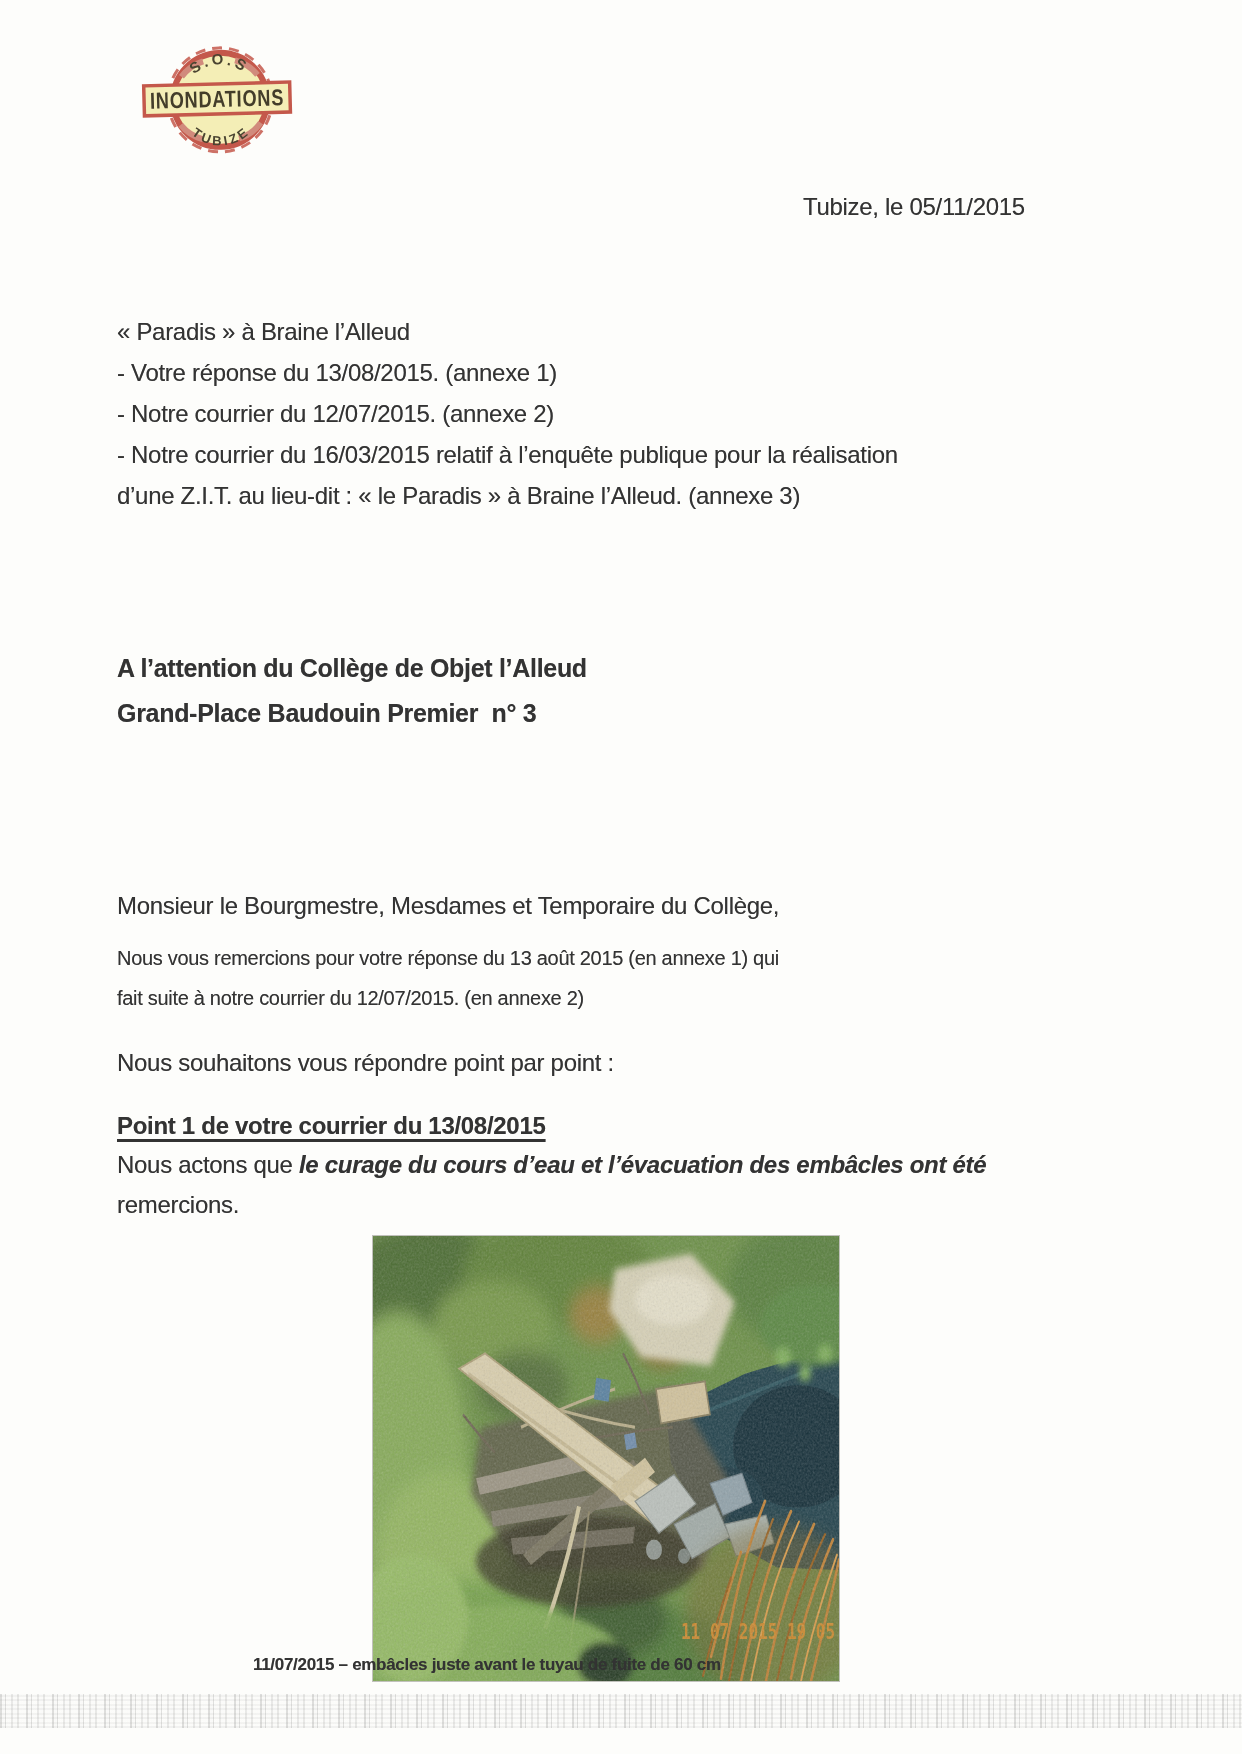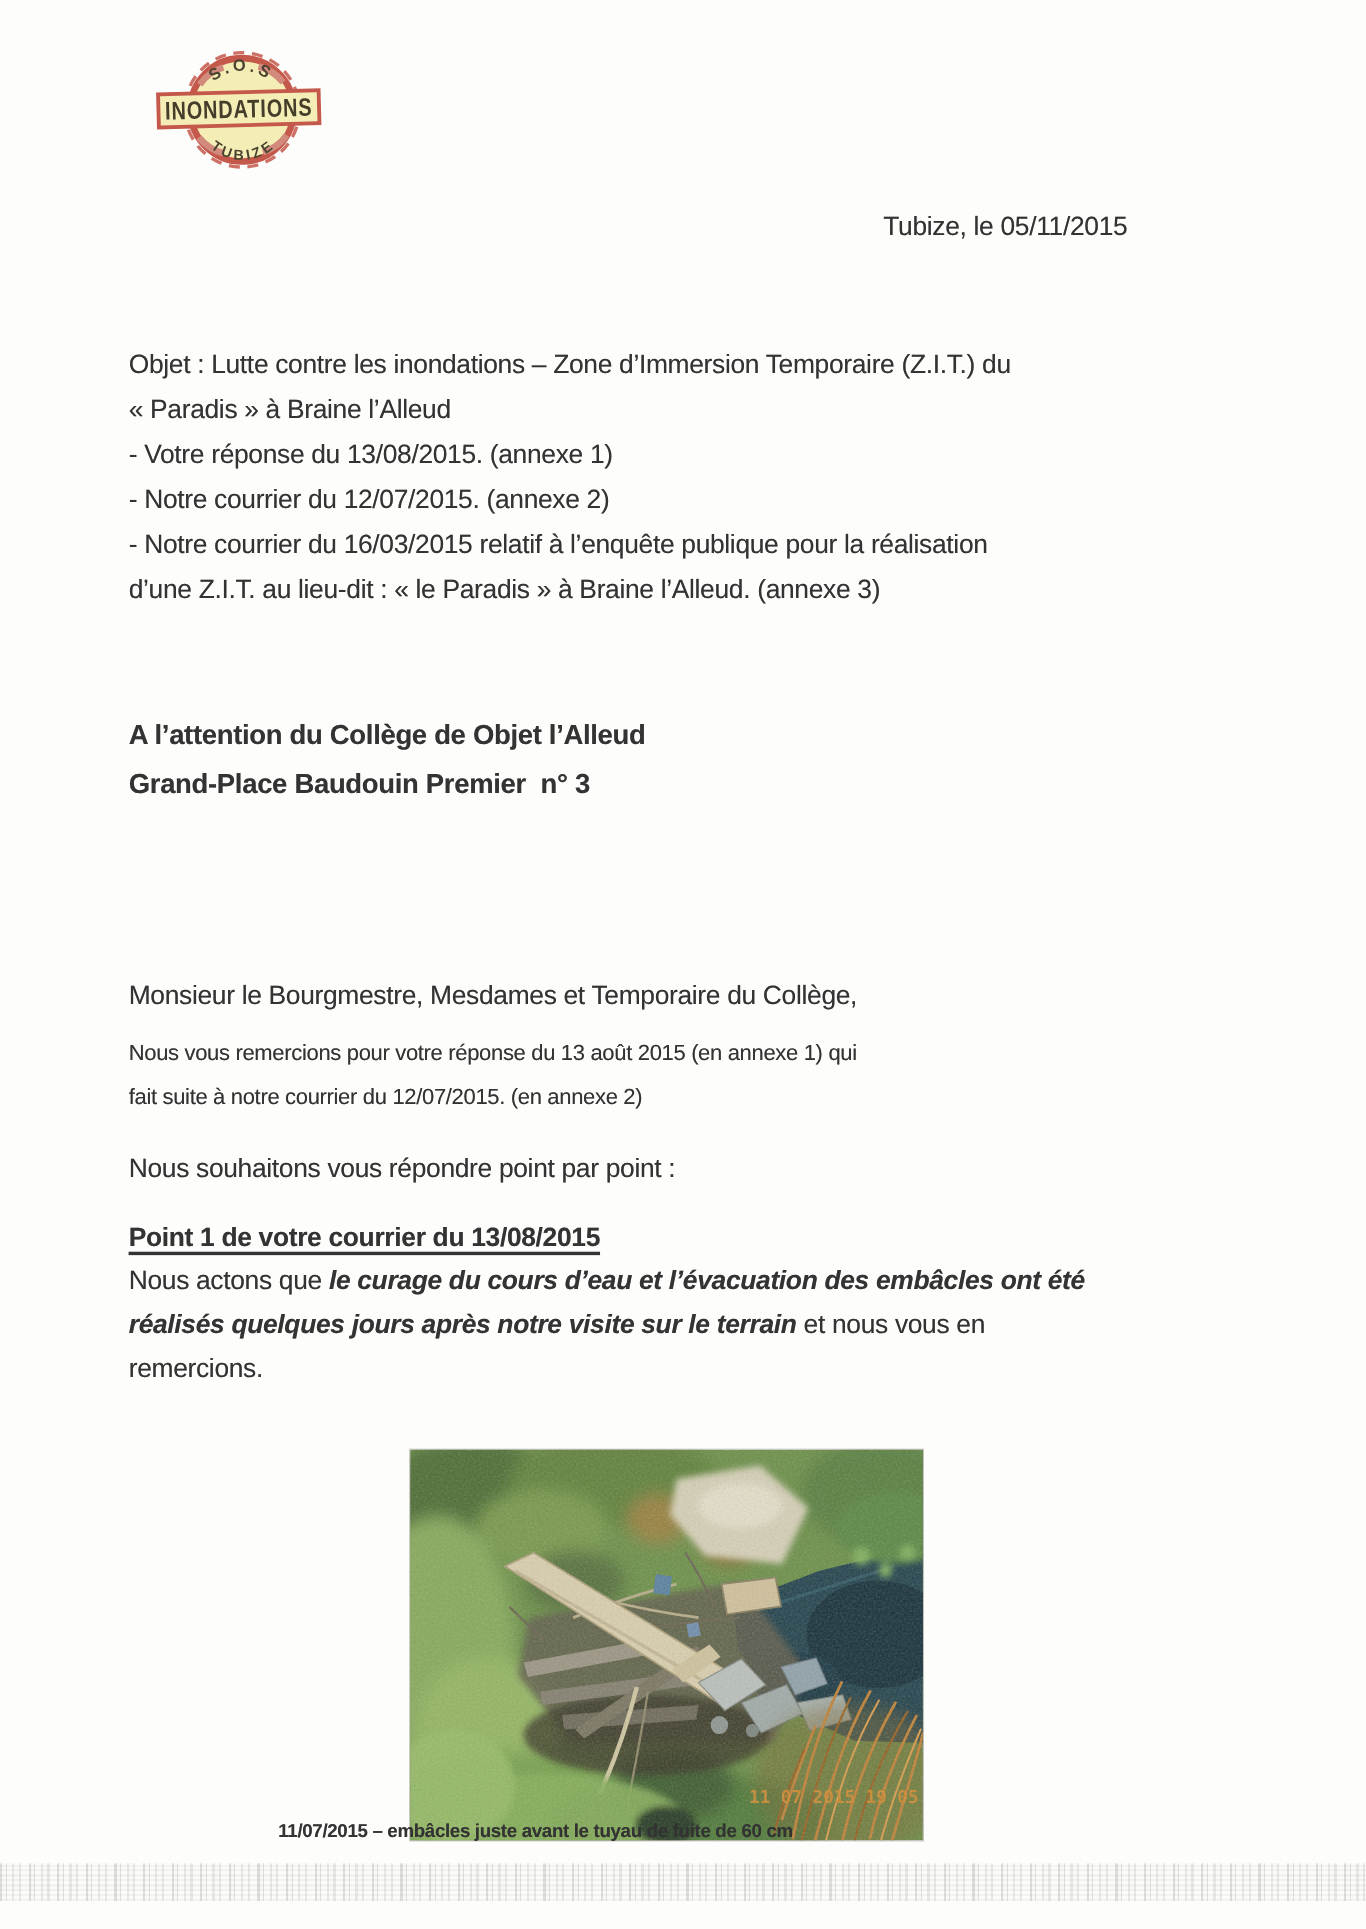--- a/index.html
+++ b/index.html
@@ -14,21 +14,21 @@
   .date { left:803px; top:190px; font-size:24px; line-height:34px; }
   .objet { left:117px; top:311px; font-size:24px; line-height:41px; }
   .recipient { left:117px; top:646px; font-size:25px; line-height:45px; font-weight:bold; }
   .salutation { left:117px; top:886px; font-size:24px; line-height:40px; }
   .para1 { left:117px; top:938px; font-size:20px; line-height:40px; }
   .para2 { left:117px; top:1043px; font-size:24px; line-height:40px; }
   .point1-heading { left:117px; top:1106px; font-size:24px; line-height:40px; font-weight:bold;
     text-decoration:underline; text-decoration-thickness:2.5px; text-underline-offset:5px; }
   .point1 { left:117px; top:1145px; font-size:24px; line-height:40px; }
   .italic { font-style:italic;font-weight:bold; }
-  .photo-wrap { position:absolute; left:373px; top:1318px; width:466px; height:355px;
+  .photo-wrap { position:absolute; left:373px; top:1236px; width:466px; height:445px;
     outline:1px solid rgba(120,120,110,0.45); }
   .photo-wrap svg { display:block; width:100%; height:100%; }
   .caption { left:253px; top:1652px; font-size:17px; line-height:26px; font-weight:bold; letter-spacing:-0.3px; }
   .logo-wrap { position:absolute; left:130px; top:38px; width:170px; height:118px; transform:rotate(-1.5deg); }
   .scan-band {
     position:absolute; left:0; top:1694px; width:1242px; height:34px; opacity:0.8;
     background:
       repeating-linear-gradient(90deg,
         rgba(60,60,60,0.20) 0 2px, rgba(185,185,185,0.06) 2px 5px,
         rgba(40,40,40,0.17) 5px 6px, rgba(225,225,225,0.06) 6px 11px,
@@ -66,21 +66,20 @@
       <text x="87" y="69" text-anchor="middle" font-size="23" font-weight="bold" letter-spacing="1" textLength="134" lengthAdjust="spacingAndGlyphs" fill="#433d2a">INONDATIONS</text>
       <text font-size="13" font-weight="bold" letter-spacing="3" fill="#4a4431">
         <textPath href="#arc-bot" xlink:href="#arc-bot" startOffset="50%" text-anchor="middle">TUBIZE</textPath>
       </text>
     </svg>
   </div>
 
   <div class="t date">Tubize, le 05/11/2015</div>
 
   <div class="t objet">
-    <div class="line">Objet : Lutte contre les inondations – Zone d’Immersion Temporaire (Z.I.T.) du</div>
     <div class="line">« Paradis » à Braine l’Alleud</div>
     <div class="line">- Votre réponse du 13/08/2015. (annexe 1)</div>
     <div class="line">- Notre courrier du 12/07/2015. (annexe 2)</div>
     <div class="line">- Notre courrier du 16/03/2015 relatif à l’enquête publique pour la réalisation</div>
     <div class="line">d’une Z.I.T. au lieu-dit : « le Paradis » à Braine l’Alleud. (annexe 3)</div>
   </div>
 
   <div class="t recipient">
     <div class="line">A l’attention du Collège de Objet l’Alleud</div>
     <div class="line">Grand-Place Baudouin Premier  n° 3</div>
@@ -92,21 +91,20 @@
     <div class="line">Nous vous remercions pour votre réponse du 13 août 2015 (en annexe 1) qui</div>
     <div class="line">fait suite à notre courrier du 12/07/2015. (en annexe 2)</div>
   </div>
 
   <div class="t para2 line">Nous souhaitons vous répondre point par point :</div>
 
   <div class="t point1-heading line">Point 1 de votre courrier du 13/08/2015</div>
 
   <div class="t point1">
     <div class="line"><span>Nous actons que </span><span class="italic">le curage du cours d’eau et l’évacuation des embâcles ont été</span></div>
-    <div class="line"><span class="italic">réalisés quelques jours après notre visite sur le terrain</span><span> et nous vous en</span></div>
     <div class="line">remercions.</div>
   </div>
 
   <div class="photo-wrap">
     <svg viewBox="0 0 466 349" preserveAspectRatio="none">
       <defs>
         <filter id="soft" x="-30%" y="-30%" width="160%" height="160%">
             <feGaussianBlur stdDeviation="7"></feGaussianBlur>
           </filter>
         <filter id="soft2" x="-30%" y="-30%" width="160%" height="160%">

